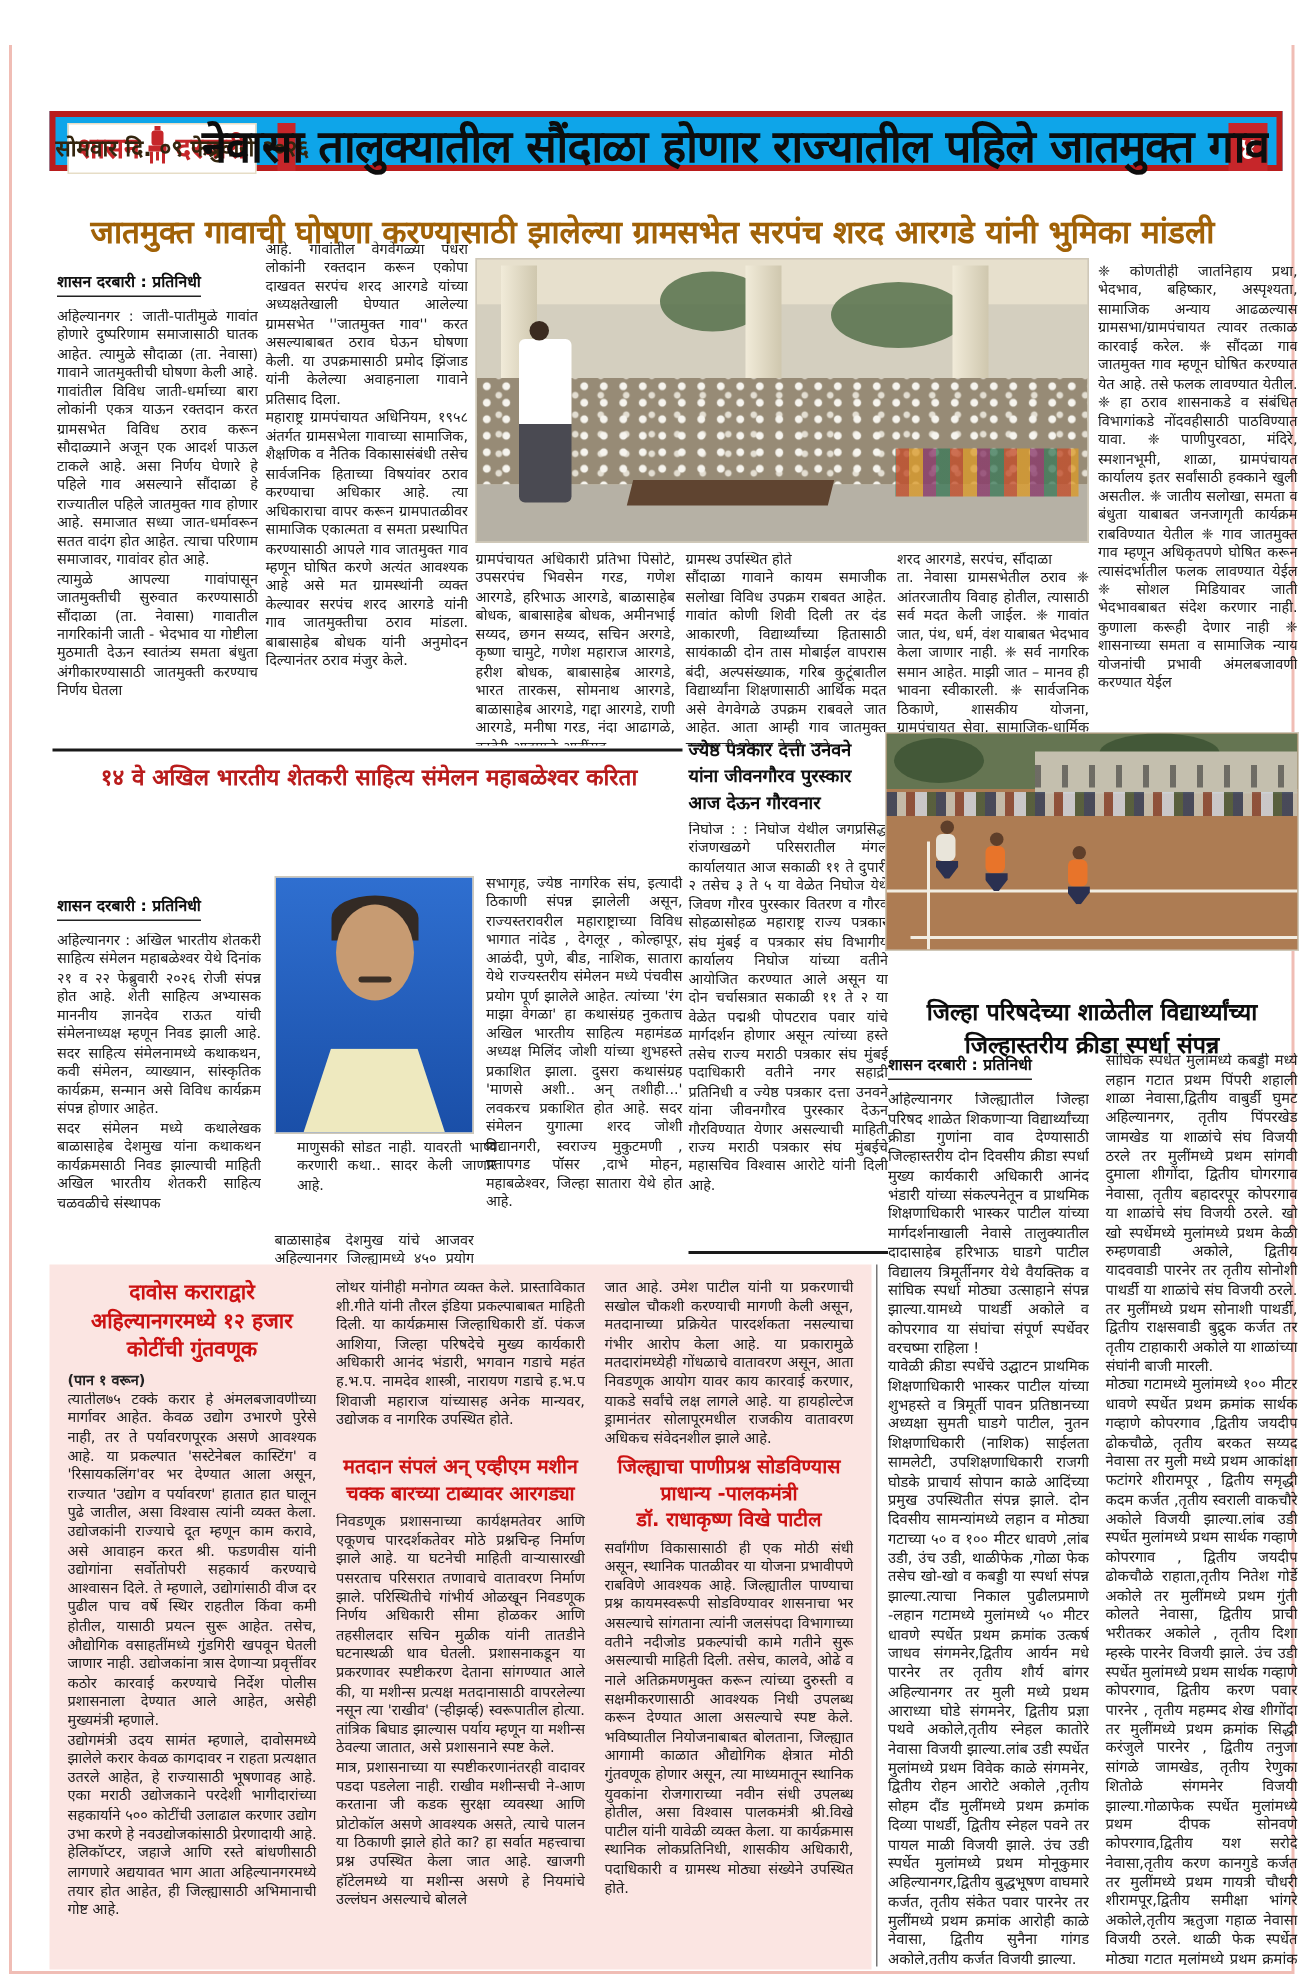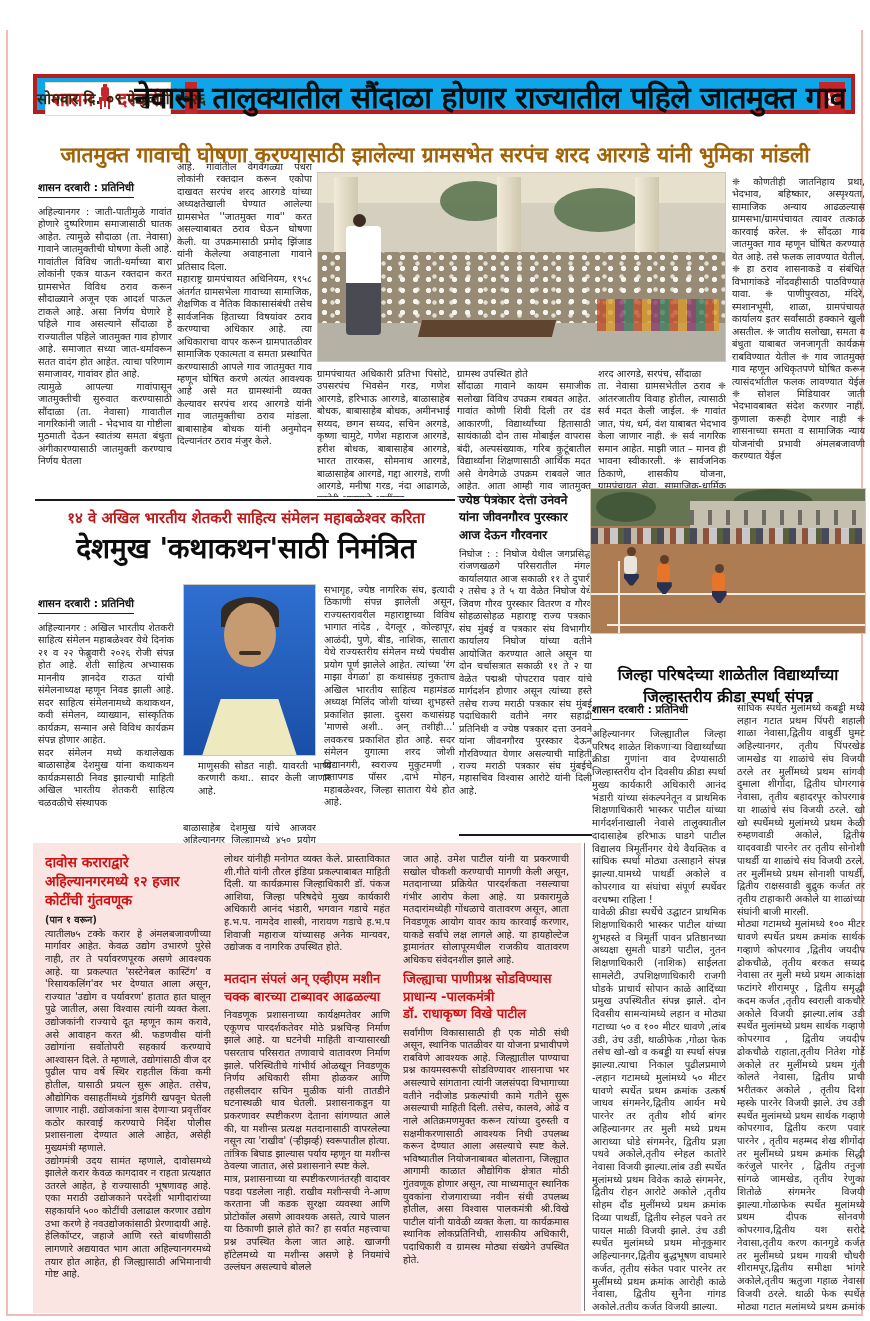--- a/index.html
+++ b/index.html
@@ -21,21 +21,21 @@
               font-size:15px;color:#33250e;}
   #pagenum{position:absolute;right:6px;top:4px;width:26px;height:32px;background:#c6262a;color:#fff;
            font-size:20px;font-weight:bold;display:flex;align-items:center;justify-content:center;}
   
   #main-headline{font-size:30px;font-weight:bold;color:#0d0d0d;text-align:right;white-space:nowrap;
                  letter-spacing:-0.5px;overflow:hidden;}
   #sub-headline{font-size:21px;font-weight:bold;color:#a16207;text-align:center;white-space:nowrap;overflow:hidden;}
   .kicker{font-size:15px;font-weight:bold;color:#b91c1c;text-align:center;}
   .h2-black{font-weight:bold;color:#0d0d0d;text-align:center;}
   .h3-center{font-weight:bold;color:#111;text-align:left;white-space:pre-line;}
-  .pink-head{font-weight:bold;color:#cc1212;white-space:pre-line;font-size:13px;line-height:1.35;}
+  .pink-head{font-weight:bold;color:#cc1212;text-align:center;white-space:pre-line;font-size:13px;line-height:1.35;}
   .rule{background:#1a1a1a;}
   
   #pinkbox{background:#fbe5e2;display:flex;gap:13px;padding:10px 12px;box-sizing:border-box;}
   .pb-col{flex:1;overflow:hidden;}
   
   .photo{overflow:hidden;border:1px solid #cfc8b8;box-sizing:border-box;}
   
   #mp{background:#d8d2c0;}
   .mp-ceiling{left:0;top:0;right:0;height:16%;background:#e7e0cd;}
   .mp-wall{left:0;top:16%;right:0;height:28%;background:#d4cfbf;}
@@ -137,21 +137,20 @@
   <div class="abs body-text" style="left:457px;top:368px;width:134px;height:129px;">ग्रामस्थ उपस्थित होते
 सौंदाळा गावाने कायम समाजीक सलोखा विविध उपक्रम राबवत आहेत. गावांत कोणी शिवी दिली तर दंड आकारणी, विद्यार्थ्यांच्या हितासाठी सायंकाळी दोन तास मोबाईल वापरास बंदी, अल्पसंख्याक, गरिब कुटूंबातील विद्यार्थ्यांना शिक्षणासाठी आर्थिक मदत असे वेगवेगळे उपक्रम राबवले जात आहेत. आता आम्ही गाव जातमुक्त करण्याची घोषणा केली आहे.</div>
   <div class="abs body-text" style="left:598px;top:368px;width:128px;height:129px;">शरद आरगडे, सरपंच, सौंदाळा
 ता. नेवासा ग्रामसभेतील ठराव ❈ आंतरजातीय विवाह होतील, त्यासाठी सर्व मदत केली जाईल. ❈ गावांत जात, पंथ, धर्म, वंश याबाबत भेदभाव केला जाणार नाही. ❈ सर्व नागरिक समान आहेत. माझी जात – मानव ही भावना स्वीकारली. ❈ सार्वजनिक ठिकाणे, शासकीय योजना, ग्रामपंचायत सेवा, सामाजिक-धार्मिक कार्यक्रम, विवाह, सण-उत्सवात जातीभेद पूर्णपणे बंद.</div>
 
   <div class="abs body-text" style="left:732px;top:176px;width:133px;height:321px;">❈ कोणतीही जातनिहाय प्रथा, भेदभाव, बहिष्कार, अस्पृश्यता, सामाजिक अन्याय आढळल्यास ग्रामसभा/ग्रामपंचायत त्यावर तत्काळ कारवाई करेल. ❈ सौंदळा गाव जातमुक्त गाव म्हणून घोषित करण्यात येत आहे. तसे फलक लावण्यात येतील. ❈ हा ठराव शासनाकडे व संबंधित विभागांकडे नोंदवहीसाठी पाठविण्यात यावा. ❈ पाणीपुरवठा, मंदिरे, स्मशानभूमी, शाळा, ग्रामपंचायत कार्यालय इतर सर्वांसाठी हक्काने खुली असतील. ❈ जातीय सलोखा, समता व बंधुता याबाबत जनजागृती कार्यक्रम राबविण्यात येतील ❈ गाव जातमुक्त गाव म्हणून अधिकृतपणे घोषित करून त्यासंदर्भातील फलक लावण्यात येईल ❈ सोशल मिडियावर जाती भेदभावबाबत संदेश करणार नाही. कुणाला करूही देणार नाही ❈ शासनाच्या समता व सामाजिक न्याय योजनांची प्रभावी अंमलबजावणी करण्यात येईल</div>
 
   <div class="abs rule" style="left:35px;top:499px;width:420px;height:2px;"></div>
 
   <div class="abs kicker" style="left:36px;top:507px;width:420px;">१४ वे अखिल भारतीय शेतकरी साहित्य संमेलन महाबळेश्वर  करिता</div>
-  <div class="abs h2-black" style="left:36px;top:528px;width:420px;font-size:28px;height:56px;overflow:hidden;">देशमुख 'कथाकथन'साठी निमंत्रित</div>
   <div class="abs" style="left:38px;top:592px;">
     <span class="byline">शासन दरबारी : प्रतिनिधी</span>
   </div>
   <div class="abs body-text" style="left:38px;top:622px;width:136px;height:214px;">अहिल्यानगर : अखिल भारतीय शेतकरी साहित्य संमेलन महाबळेश्वर येथे दिनांक २१ व २२ फेब्रुवारी २०२६ रोजी संपन्न होत आहे. शेती साहित्य अभ्यासक माननीय ज्ञानदेव राऊत यांची संमेलनाध्यक्ष म्हणून निवड झाली आहे. सदर साहित्य संमेलनामध्ये कथाकथन, कवी संमेलन, व्याख्यान, सांस्कृतिक कार्यक्रम, सन्मान असे विविध कार्यक्रम संपन्न होणार आहेत.
 सदर संमेलन मध्ये कथालेखक बाळासाहेब देशमुख यांना कथाकथन कार्यक्रमसाठी निवड झाल्याची माहिती अखिल भारतीय शेतकरी साहित्य चळवळीचे संस्थापक</div>
 
   <div id="pt" class="abs photo" style="left:183px;top:584px;width:133px;height:172px;">
     <div class="abs pt-hair"></div>
     <div class="abs pt-head"></div>
     <div class="abs pt-mustache"></div>
@@ -210,21 +209,21 @@
       <div class="pink-head" style="font-size:14px;">दावोस कराराद्वारे
 अहिल्यानगरमध्ये १२ हजार
 कोटींची गुंतवणूक</div>
       <div style="font-size:9.6px;font-weight:bold;color:#222;margin:3px 0 2px;">(पान १ वरून)</div>
       <div class="body-text" style="font-size:9.7px;height:395px;">त्यातील७५ टक्के करार हे अंमलबजावणीच्या मार्गावर आहेत. केवळ उद्योग उभारणे पुरेसे नाही, तर ते पर्यावरणपूरक असणे आवश्यक आहे. या प्रकल्पात 'सस्टेनेबल कास्टिंग' व 'रिसायकलिंग'वर भर देण्यात आला असून, राज्यात 'उद्योग व पर्यावरण' हातात हात घालून पुढे जातील, असा विश्वास त्यांनी व्यक्त केला. उद्योजकांनी राज्याचे दूत म्हणून काम करावे, असे आवाहन करत श्री. फडणवीस यांनी उद्योगांना सर्वोतोपरी सहकार्य करण्याचे आश्वासन दिले. ते म्हणाले, उद्योगांसाठी वीज दर पुढील पाच वर्षे स्थिर राहतील किंवा कमी होतील, यासाठी प्रयत्न सुरू आहेत. तसेच, औद्योगिक वसाहतींमध्ये गुंडगिरी खपवून घेतली जाणार नाही. उद्योजकांना त्रास देणाऱ्या प्रवृत्तींवर कठोर कारवाई करण्याचे निर्देश पोलीस प्रशासनाला देण्यात आले आहेत, असेही मुख्यमंत्री म्हणाले.
 उद्योगमंत्री उदय सामंत म्हणाले, दावोसमध्ये झालेले करार केवळ कागदावर न राहता प्रत्यक्षात उतरले आहेत, हे राज्यासाठी भूषणावह आहे. एका मराठी उद्योजकाने परदेशी भागीदारांच्या सहकार्याने ५०० कोटींची उलाढाल करणार उद्योग उभा करणे हे नवउद्योजकांसाठी प्रेरणादायी आहे. हेलिकॉप्टर, जहाजे आणि रस्ते बांधणीसाठी लागणारे अद्ययावत भाग आता अहिल्यानगरमध्ये तयार होत आहेत, ही जिल्ह्यासाठी अभिमानाची गोष्ट आहे.</div>
     </div>
     <div class="pb-col">
       <div class="body-text" style="font-size:9.7px;height:112px;">लोथर यांनीही मनोगत व्यक्त केले. प्रास्ताविकात शी.गीते यांनी तौरल इंडिया प्रकल्पाबाबत माहिती दिली. या कार्यक्रमास जिल्हाधिकारी डॉ. पंकज आशिया, जिल्हा परिषदेचे मुख्य कार्यकारी अधिकारी आनंद भंडारी, भगवान गडाचे महंत ह.भ.प. नामदेव शास्त्री, नारायण गडाचे ह.भ.प शिवाजी महाराज यांच्यासह अनेक मान्यवर, उद्योजक व नागरिक उपस्थित होते.</div>
       <div class="pink-head" style="margin:5px 0 4px;">मतदान संपलं अन् एव्हीएम मशीन
-चक्क बारच्या टाब्यावर आढळल्या</div>
+चक्क बारच्या टाब्यावर आरगड्या</div>
       <div class="body-text" style="font-size:9.7px;height:290px;">निवडणूक प्रशासनाच्या कार्यक्षमतेवर आणि एकूणच पारदर्शकतेवर मोठे प्रश्नचिन्ह निर्माण झाले आहे. या घटनेची माहिती वाऱ्यासारखी पसरताच परिसरात तणावाचे वातावरण निर्माण झाले. परिस्थितीचे गांभीर्य ओळखून निवडणूक निर्णय अधिकारी सीमा होळकर आणि तहसीलदार सचिन मुळीक यांनी तातडीने घटनास्थळी धाव घेतली. प्रशासनाकडून या प्रकरणावर स्पष्टीकरण देताना सांगण्यात आले की, या मशीन्स प्रत्यक्ष मतदानासाठी वापरलेल्या नसून त्या 'राखीव' (ऱ्हीझर्व्ह) स्वरूपातील होत्या. तांत्रिक बिघाड झाल्यास पर्याय म्हणून या मशीन्स ठेवल्या जातात, असे प्रशासनाने स्पष्ट केले.
 मात्र, प्रशासनाच्या या स्पष्टीकरणानंतरही वादावर पडदा पडलेला नाही. राखीव मशीन्सची ने-आण करताना जी कडक सुरक्षा व्यवस्था आणि प्रोटोकॉल असणे आवश्यक असते, त्याचे पालन या ठिकाणी झाले होते का? हा सर्वात महत्त्वाचा प्रश्न उपस्थित केला जात आहे. खाजगी हॉटेलमध्ये या मशीन्स असणे हे नियमांचे उल्लंघन असल्याचे बोलले</div>
     </div>
     <div class="pb-col">
       <div class="body-text" style="font-size:9.7px;height:112px;">जात आहे. उमेश पाटील यांनी या प्रकरणाची सखोल चौकशी करण्याची मागणी केली असून, मतदानाच्या प्रक्रियेत पारदर्शकता नसल्याचा गंभीर आरोप केला आहे. या प्रकारामुळे मतदारांमध्येही गोंधळाचे वातावरण असून, आता निवडणूक आयोग यावर काय कारवाई करणार, याकडे सर्वांचे लक्ष लागले आहे. या हायहोल्टेज ड्रामानंतर सोलापूरमधील राजकीय वातावरण अधिकच संवेदनशील झाले आहे.</div>
       <div class="pink-head" style="margin:5px 0 4px;">जिल्ह्याचा पाणीप्रश्न सोडविण्यास
 प्राधान्य -पालकमंत्री
 डॉ. राधाकृष्ण विखे पाटील</div>
       <div class="body-text" style="font-size:9.7px;height:276px;">सर्वांगीण विकासासाठी ही एक मोठी संधी असून, स्थानिक पातळीवर या योजना प्रभावीपणे राबविणे आवश्यक आहे. जिल्ह्यातील पाण्याचा प्रश्न कायमस्वरूपी सोडविण्यावर शासनाचा भर असल्याचे सांगताना त्यांनी जलसंपदा विभागाच्या वतीने नदीजोड प्रकल्पांची कामे गतीने सुरू असल्याची माहिती दिली. तसेच, कालवे, ओढे व नाले अतिक्रमणमुक्त करून त्यांच्या दुरुस्ती व सक्षमीकरणासाठी आवश्यक निधी उपलब्ध करून देण्यात आला असल्याचे स्पष्ट केले. भविष्यातील नियोजनाबाबत बोलताना, जिल्ह्यात आगामी काळात औद्योगिक क्षेत्रात मोठी गुंतवणूक होणार असून, त्या माध्यमातून स्थानिक युवकांना रोजगाराच्या नवीन संधी उपलब्ध होतील, असा विश्वास पालकमंत्री श्री.विखे पाटील यांनी यावेळी व्यक्त केला. या कार्यक्रमास स्थानिक लोकप्रतिनिधी, शासकीय अधिकारी, पदाधिकारी व ग्रामस्थ मोठ्या संख्येने उपस्थित होते.</div>
     </div>

